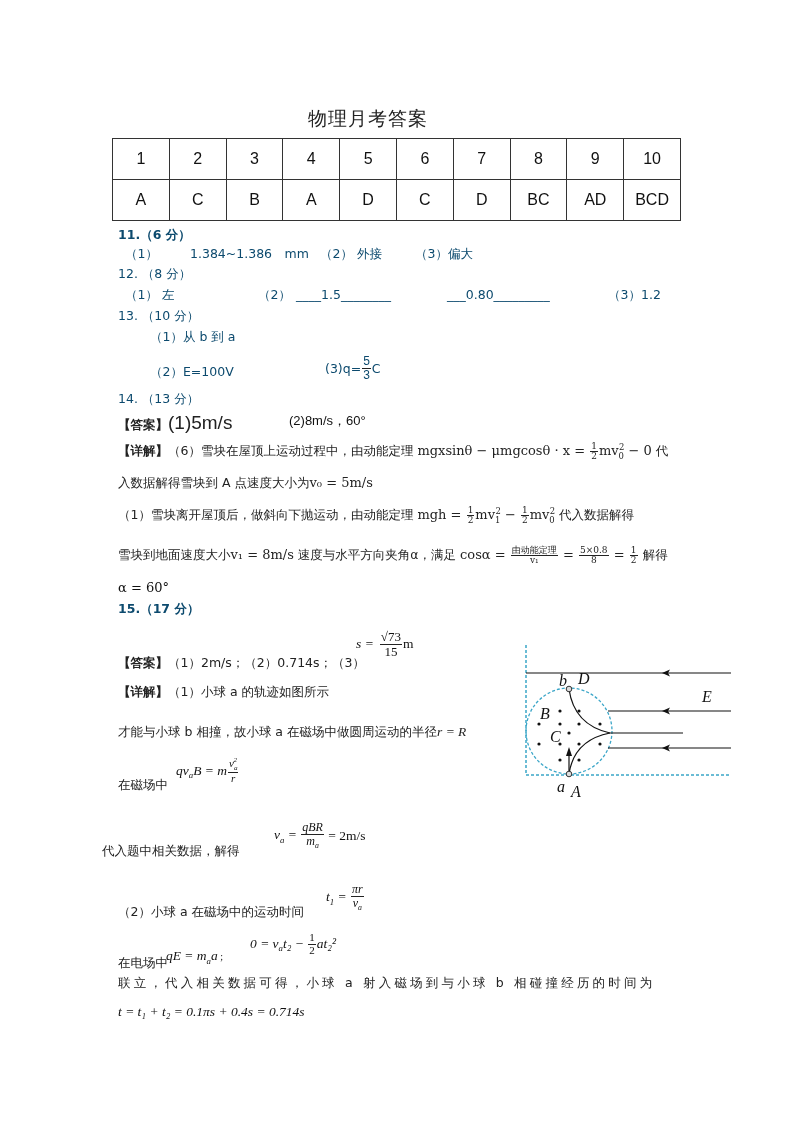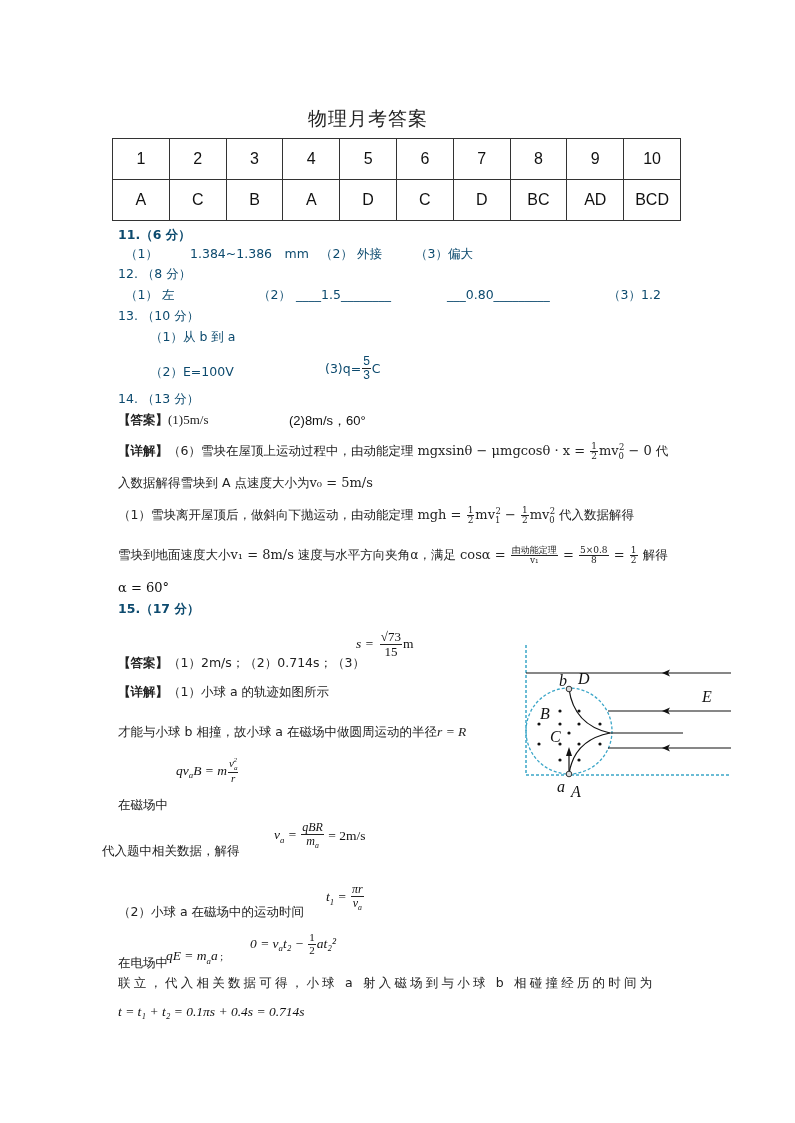--- a/index.html
+++ b/index.html
@@ -70,21 +70,21 @@
 
 <div class="abs s" style="left:118px;top:308px;">13. （10 分）</div>
 <div class="abs s" style="left:150px;top:329px;">（1）从 b 到 a</div>
 <div class="abs s" style="left:150px;top:364px;">（2）E=100V</div>
 <div class="abs s" style="left:325px;top:355px;">
   <span style="vertical-align:middle">(3)q=</span><span class="frac" style="font-size:12px;font-family:'Liberation Sans',sans-serif;"><span class="num">5</span><span>3</span></span><span style="vertical-align:middle">C</span>
 </div>
 
 <div class="abs s" style="left:118px;top:391px;">14. （13 分）</div>
 <div class="abs t" style="left:118px;top:412px;">
-  <span class="b">【答案】</span><span style="font-family:Liberation Serif, serif;font-size:13px;">(1)5m/s</span>
+  <span class="b">【答案】</span><span style="font-family:Liberation Sans, sans-serif;font-size:19px;">(1)5m/s</span>
 </div>
 <div class="abs" style="left:289px;top:412px;font-family:'Liberation Sans',sans-serif;font-size:13px;">(2)8m/s，60°</div>
 
 <div class="abs t" style="left:118px;top:442px;">
   <span class="b">【详解】</span><span>（6）雪块在屋顶上运动过程中，由动能定理</span>
   <span class="m"><span>mgxsinθ − μmgcosθ · x =</span> <span class="frac sm"><span class="num">1</span><span>2</span></span><span>mv</span><sub>0</sub><sup style="margin-left:-5px">2</sup><span> − 0</span></span>
   <span>代</span>
 </div>
 <div class="abs t" style="left:118px;top:475px;">
   <span>入数据解得雪块到 A 点速度大小为</span><span class="m">v₀ = 5m/s</span>
@@ -115,21 +115,21 @@
   <span class="mi" style="vertical-align:middle">s =</span>
   <span class="frac" style="font-family:'Liberation Serif',serif;font-size:13px;"><span class="num">√73</span><span>15</span></span><span style="font-family:'Liberation Serif',serif;font-size:13.5px;vertical-align:middle">m</span>
 </div>
 <div class="abs t" style="left:118px;top:684px;">
   <span class="b">【详解】</span><span>（1）小球 a 的轨迹如图所示</span>
 </div>
 <div class="abs t" style="left:118px;top:724px;">
   <span>才能与小球 b 相撞，故小球 a 在磁场中做圆周运动的半径</span><span class="mi">r = R</span>
 </div>
 
-<div class="abs t" style="left:118px;top:777px;margin-top:20px;">在磁场中</div>
+<div class="abs t" style="left:118px;top:777px;">在磁场中</div>
 <div class="abs mi" style="left:176px;top:757px;">
   <span style="vertical-align:middle">qv</span><sub>a</sub><span style="vertical-align:middle">B = m</span><span class="frac" style="font-size:11px;"><span class="num">v<sub>a</sub><sup style="margin-left:-4px">2</sup></span><span>r</span></span>
 </div>
 
 <div class="abs t" style="left:102px;top:843px;">代入题中相关数据，解得</div>
 <div class="abs mi" style="left:274px;top:821px;">
   <span style="vertical-align:middle">v<sub>a</sub> =</span>
   <span class="frac" style="font-size:12px;"><span class="num">qBR</span><span><span>m</span><sub>a</sub></span></span>
   <span style="font-style:normal;vertical-align:middle">= 2m/s</span>
 </div>

